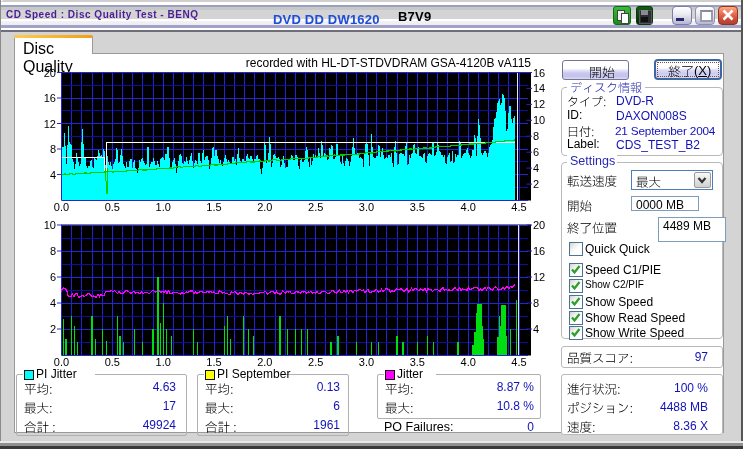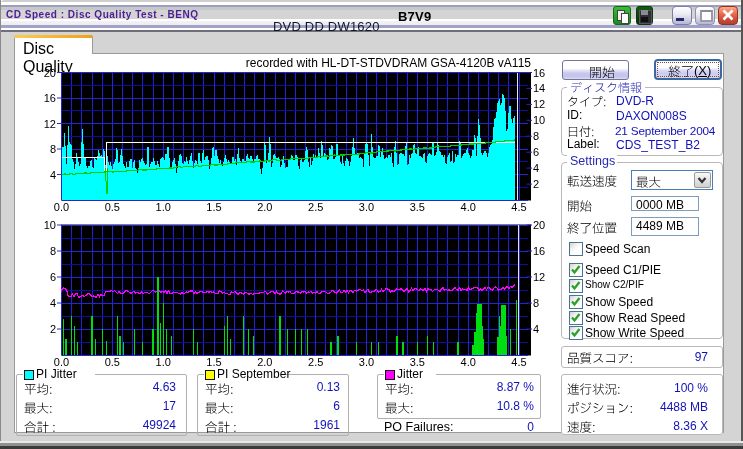--- a/index.html
+++ b/index.html
@@ -5,21 +5,21 @@
 .lbl{position:absolute;font-size:12px;color:#000;white-space:nowrap}
 .val{position:absolute;font-size:12px;color:#1212b8;white-space:nowrap}
 .valr{position:absolute;font-size:12px;color:#1212b8;white-space:nowrap;text-align:right}
 .gbox{position:absolute;border:1px solid #b9b9b9;border-radius:4px;background:#fff}
 .edit{position:absolute;border:1px solid #7f9db9;background:#fff;font-size:12px;color:#000;padding:1px 0 0 4px}
 .cb{position:absolute;width:12px;height:12px;border:1px solid #4d7298;background:linear-gradient(135deg,#d2d2cc 0%,#efefeb 30%,#fff 58%)}
 </style></head><body>
 <div class="abs" style="left:0;top:0;width:743px;height:449px;background:#d4d4d4;border-radius:5px 5px 0 0;overflow:hidden">
 <div class="abs" style="left:0;top:0;width:743px;height:31.5px;background:linear-gradient(#cfcfcf 0,#cfcfcf 2px,#fff 2px,#fff 4.8px,#9d9dc2 4.8px,#9d9dc2 7.3px,#c2cec6 7.3px,#c4c4ca 9.4px,#d4d4d4 10px,#d4d4d4 19.4px,#fff 19.4px,#fff 21px,#f2f2f6 21px,#ececf2 25px,#a2a2c6 25px,#a2a2c6 27.8px,#fff 27.8px,#fff 30px,#6f6f7b 30px,#6f6f7b 31.5px)"></div>
 <div class="abs" style="left:6px;top:9px;font-size:10px;font-weight:bold;color:#4c1d95;letter-spacing:0.52px;white-space:pre">CD Speed : Disc Quality Test - BENQ</div>
-<div class="abs" style="left:273px;top:19px;font-size:13px;font-weight:normal;color:#0f172a;letter-spacing:0.2px;white-space:pre">DVD DD DW1620</div>
+<div class="abs" style="left:273px;top:12px;font-size:13px;font-weight:bold;color:#1d4ed8;letter-spacing:0.2px;white-space:pre">DVD DD DW1620</div>
 <div class="abs" style="left:398px;top:9px;font-size:13px;font-weight:bold;color:#000;letter-spacing:0.2px;white-space:pre">B7V9</div>
 </div>
 <div class="abs" style="left:0;top:0;width:1px;height:449px;background:#8a8a8a"></div>
 <div class="abs" style="left:741px;top:0;width:2px;height:449px;background:#555"></div>
 <div class="abs" style="left:0;top:441px;width:743px;height:2px;background:#e8e8e8"></div>
 <div class="abs" style="left:0;top:443px;width:743px;height:2.5px;background:#909090"></div>
 <div class="abs" style="left:0;top:445.5px;width:743px;height:3.5px;background:#3a3a3a"></div>
 <div class="abs" style="left:613px;top:6px;width:18px;height:19px;border-radius:3px;background:linear-gradient(#3cba3c,#1d8a1d);border:1px solid #0f6e0f;box-sizing:border-box">
 <div class="abs" style="left:2.5px;top:3px;width:6px;height:9px;background:#f0f0f0;border:1px solid #444"></div>
 <div class="abs" style="left:6.5px;top:5.5px;width:6.5px;height:9.5px;background:#fff;border:1px solid #444"></div>
@@ -185,23 +185,23 @@
     <svg style="position:absolute;left:0px;top:0px;overflow:visible" width="27" height="18">
       <path transform="translate(0,13.8)" d="M1.1 -10.0H5.5V-6.0H1.7V0.8H1.1ZM6.8 -10.0H11.4V0.0Q11.4 0.3 11.2 0.5Q11.1 0.6 10.7 0.6H9.0L8.9 0.1H10.8V-6.0H6.8ZM1.7 -8.3H4.9V-9.5H1.7ZM7.4 -8.3H10.8V-9.5H7.4ZM1.7 -6.6H4.9V-7.8H1.7ZM7.4 -6.6H10.8V-7.8H7.4ZM9.6 -2.3H7.8V0.7H7.2V-2.3H5.1Q5.0 -1.3 4.6 -0.6Q4.2 0.1 3.4 0.7L3.0 0.3Q3.7 -0.3 4.0 -0.9Q4.4 -1.5 4.5 -2.3H2.6V-2.8H4.6Q4.6 -3.0 4.6 -3.3V-4.5H3.0V-5.1H9.4V-4.5H7.8V-2.8H9.6ZM7.2 -2.8V-4.5H5.2V-3.3Q5.2 -3.0 5.1 -2.8Z M17.4 -7.7Q17.1 -4.7 16.1 -2.6Q17.1 -1.8 17.9 -1.1L17.5 -0.6Q16.8 -1.3 15.9 -2.1Q15.0 -0.5 13.4 0.9L13.1 0.3Q14.6 -0.9 15.4 -2.5Q14.6 -3.1 13.4 -3.9Q14.0 -5.4 14.5 -7.6H13.1V-8.1H14.6Q14.9 -9.5 15.1 -10.5L15.7 -10.5Q15.5 -9.5 15.2 -8.1H17.4ZM22.4 -9.0Q23.5 -7.3 24.5 -5.2L24.0 -4.9Q23.8 -5.5 23.5 -5.9Q22.3 -5.7 20.7 -5.6Q19.2 -5.4 17.7 -5.3L17.6 -5.9L18.5 -5.9Q18.9 -6.9 19.4 -8.1Q19.9 -9.3 20.2 -10.5L20.8 -10.3Q20.1 -8.0 19.2 -6.0Q21.2 -6.1 23.3 -6.4Q22.6 -7.6 21.9 -8.7ZM15.7 -3.0Q16.6 -4.9 16.8 -7.6H15.1Q14.6 -5.4 14.2 -4.1Q14.9 -3.6 15.7 -3.0ZM19.1 1.0H18.5V-4.1H23.8V1.0H23.2V0.2H19.1ZM23.2 -3.6H19.1V-0.4H23.2Z" fill="#000"></path>
     </svg>
   </div>
 <div class="edit" style="left:631px;top:196px;width:68px;height:15px;box-sizing:border-box">0000 MB</div>
 <div style="position:absolute;left:567px;top:219px;width:52px;height:18px">
     <svg style="position:absolute;left:0px;top:0px;overflow:visible" width="52" height="18">
       <path transform="translate(0,13.8)" d="M4.9 -6.5Q5.5 -5.3 6.0 -4.0L5.5 -3.8Q5.3 -4.2 5.2 -4.5Q4.6 -4.5 3.5 -4.3V0.9H2.9V-4.3Q1.8 -4.2 0.5 -4.1L0.4 -4.7Q0.9 -4.7 1.9 -4.8Q2.4 -5.4 2.9 -6.1Q1.9 -7.2 0.7 -8.3L1.1 -8.7Q1.3 -8.5 1.8 -8.1Q2.5 -9.1 3.0 -10.5L3.6 -10.2Q3.0 -8.9 2.2 -7.7Q2.6 -7.2 3.2 -6.6Q4.0 -7.8 4.6 -9.1L5.1 -8.8Q3.8 -6.4 2.6 -4.8Q3.9 -4.9 5.0 -5.0Q4.7 -5.7 4.4 -6.3ZM12.0 -4.0 11.7 -3.5Q10.1 -4.4 8.8 -5.5Q7.7 -4.6 6.4 -3.9L6.1 -4.4Q7.3 -5.0 8.3 -5.8Q7.4 -6.7 6.7 -7.8Q6.2 -7.2 5.6 -6.6L5.3 -7.1Q6.1 -7.8 6.6 -8.7Q7.2 -9.5 7.5 -10.5L8.1 -10.4Q7.9 -9.8 7.6 -9.2H11.2V-8.8Q10.8 -7.3 9.2 -5.8Q10.4 -4.8 12.0 -4.0ZM8.7 -6.2Q9.4 -6.8 9.9 -7.5Q10.3 -8.1 10.5 -8.7H7.3Q7.1 -8.4 7.0 -8.2Q7.7 -7.2 8.7 -6.2ZM7.7 -3.9Q8.3 -3.6 9.1 -3.2Q9.9 -2.7 10.6 -2.3L10.3 -1.8Q9.7 -2.2 8.8 -2.6Q8.0 -3.1 7.3 -3.4ZM4.7 -3.4Q5.3 -2.0 5.7 -0.4L5.2 -0.2Q4.8 -2.0 4.2 -3.2ZM0.5 -0.1Q1.3 -1.4 1.6 -3.3L2.1 -3.2Q1.8 -1.1 1.0 0.2ZM6.2 -1.6Q7.5 -1.2 8.8 -0.7Q10.1 -0.2 11.1 0.4L10.9 0.9Q8.2 -0.4 6.0 -1.0Z M15.7 0.5 15.6 -0.1H18.6V-6.3Q20.0 -6.9 21.1 -7.6Q22.3 -8.3 23.0 -9.1H13.6V-9.7H23.9V-9.2Q23.2 -8.2 22.0 -7.4Q20.8 -6.6 19.3 -5.9V-0.3Q19.3 0.1 19.1 0.3Q18.9 0.5 18.5 0.5Z M28.9 -10.4Q28.4 -8.6 27.7 -7.1V0.9H27.1V-6.0Q26.5 -5.0 25.8 -4.3L25.5 -4.8Q26.5 -5.9 27.2 -7.3Q27.9 -8.7 28.3 -10.5ZM28.8 -7.7V-8.3H32.3V-10.4H33.0V-8.3H36.6V-7.7ZM36.9 -0.3V0.3H28.4V-0.3H33.2Q33.8 -1.8 34.2 -3.5Q34.6 -5.2 34.8 -6.9L35.5 -6.8Q35.2 -5.1 34.8 -3.4Q34.4 -1.7 33.9 -0.3ZM31.1 -1.2Q30.7 -4.2 30.0 -6.6L30.6 -6.8Q31.3 -4.5 31.7 -1.4Z M49.4 -7.0V-6.5H44.2Q44.1 -6.3 43.9 -5.6H48.0V-1.1H41.0V-5.6H43.2Q43.4 -5.9 43.6 -6.5H38.1V-7.0H43.7Q43.9 -7.4 44.0 -7.9H38.5V-10.1H49.0V-7.9H44.5Q44.4 -7.4 44.3 -7.0ZM41.8 -9.6H39.1V-8.4H41.8ZM42.4 -9.6V-8.4H45.0V-9.6ZM45.6 -8.4H48.4V-9.6H45.6ZM38.9 -5.5H39.5V-0.2H49.3V0.3H39.5V1.0H38.9ZM41.6 -4.3H47.4V-5.2H41.6ZM47.4 -3.8H41.6V-2.9H47.4ZM41.6 -2.5V-1.5H47.4V-2.5Z" fill="#000"></path>
     </svg>
   </div>
-<div class="edit" style="left:631px;top:217px;width:68px;height:19px;box-sizing:border-box">4489 MB</div>
+<div class="edit" style="left:658px;top:217px;width:68px;height:25px;box-sizing:border-box">4489 MB</div>
 <div class="cb" style="left:568.5px;top:242px"></div>
-<div class="lbl" style="left:585px;top:242px;font-size:12px">Speed Scan</div>
+<div class="lbl" style="left:585px;top:242px;font-size:12px">Quick Quick</div>
 <div class="cb" style="left:568.5px;top:262.5px"></div>
 <svg width="14" height="14" style="position:absolute;left:568.5px;top:262.5px">
     <path d="M3 6.5 L5.5 9.5 L10.5 3" stroke="#2ba12b" stroke-width="2.3" fill="none"></path>
   </svg>
 <div class="lbl" style="left:585px;top:262.5px;font-size:12px">Speed C1/PIE</div>
 <div class="cb" style="left:568.5px;top:278.5px"></div>
 <svg width="14" height="14" style="position:absolute;left:568.5px;top:278.5px">
     <path d="M3 6.5 L5.5 9.5 L10.5 3" stroke="#2ba12b" stroke-width="2.3" fill="none"></path>
   </svg>
 <div class="lbl" style="left:585px;top:278.5px;font-size:10px">Show C2/PIF</div>

